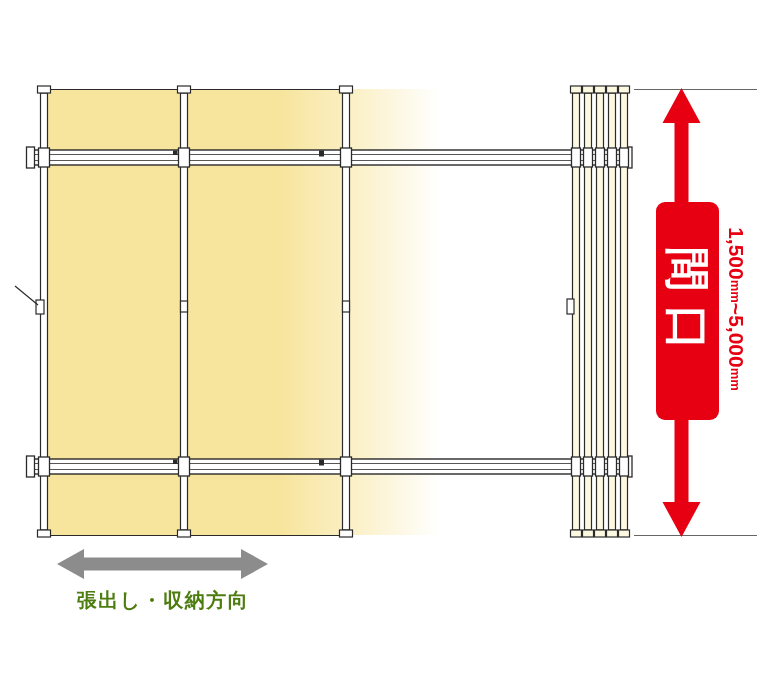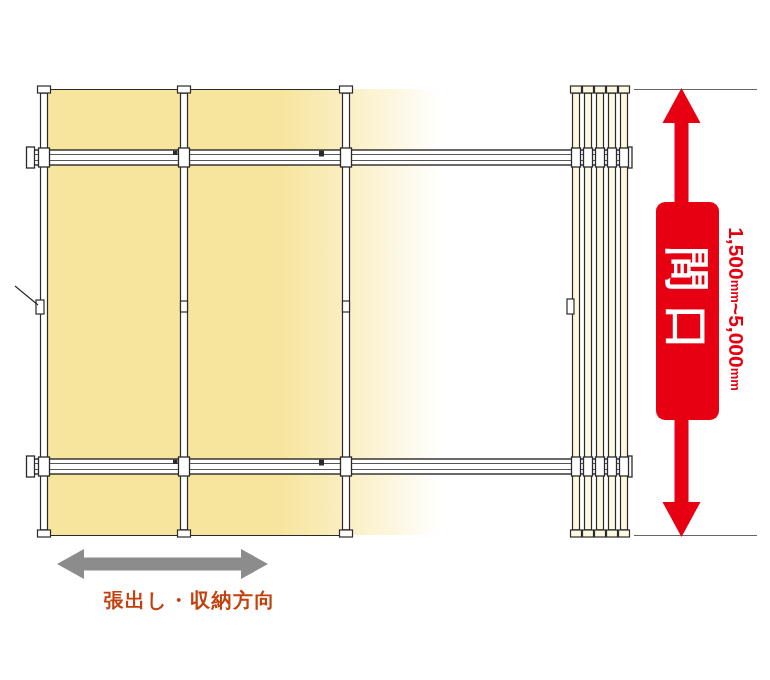--- a/index.html
+++ b/index.html
@@ -22,22 +22,22 @@
   
   .range{
     position:absolute;left:626px;top:296px;width:220px;height:26px;
     display:flex;align-items:center;justify-content:center;
     transform:rotate(90deg);transform-origin:center;
     color:#e60012;font-weight:bold;font-size:21px;white-space:nowrap;z-index:3;
   }
   .range .unit{font-size:13px;font-weight:bold;}
   
   .dir-label{
-    position:absolute;left:50px;top:587px;width:226px;text-align:right;
-    font-size:20px;font-weight:bold;color:#c2410c;letter-spacing:1.5px;z-index:3;
+    position:absolute;left:50px;top:587px;width:226px;text-align:center;
+    font-size:20px;font-weight:bold;color:#4d7c0f;letter-spacing:1.5px;z-index:3;
   }
 </style>
 </head>
 <body>
 
 <div class="canvas">
 
   <svg width="770" height="680" viewBox="0 0 770 680">
     <defs>
       <linearGradient id="fabricFade" x1="0" y1="0" x2="1" y2="0">

